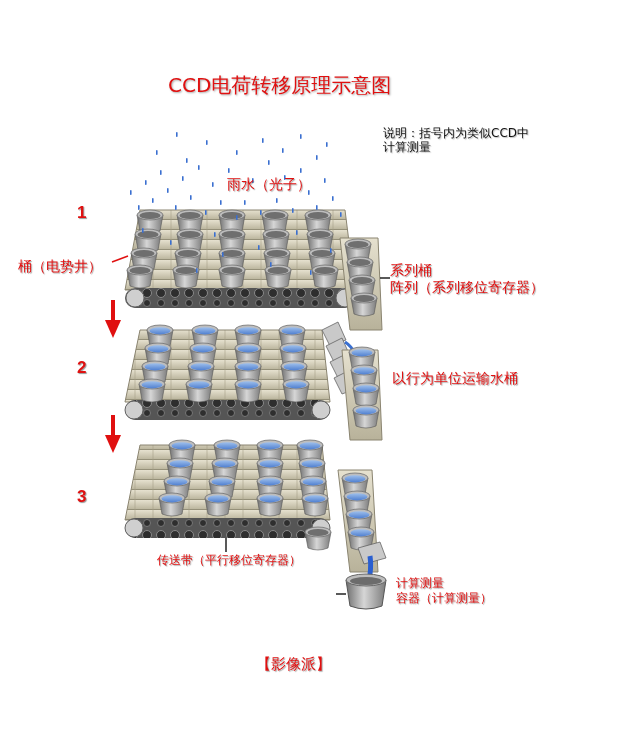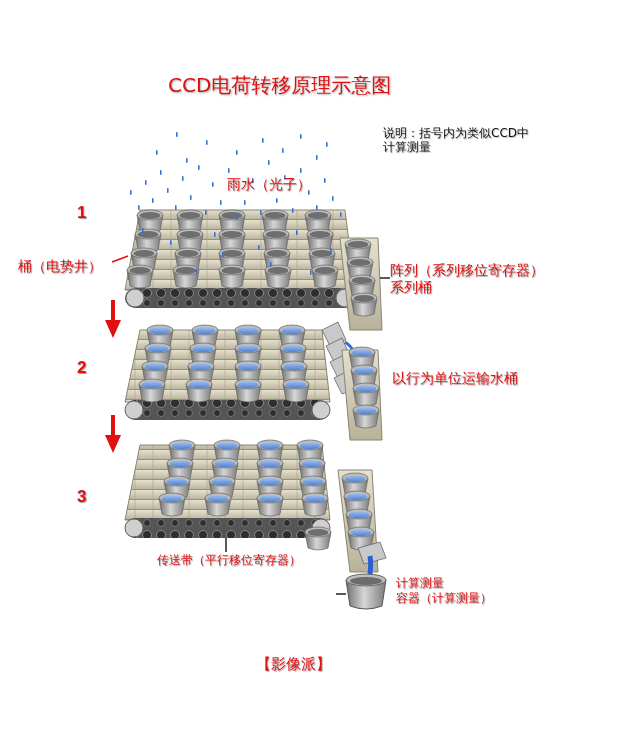--- a/index.html
+++ b/index.html
@@ -257,22 +257,22 @@
   </g>
 </svg>
 
 <div class="step-num" style="left:77px; top:203px;">1</div>
 <div class="step-num" style="left:77px; top:358px;">2</div>
 <div class="step-num" style="left:77px; top:487px;">3</div>
 
 <div class="red-label lbl-14" style="left:227px; top:176px;">雨水（光子）</div>
 <div class="red-label lbl-14" style="left:18px; top:258px;">桶（电势井）</div>
 <div class="red-label lbl-14" style="left:390px; top:262px;">
+  <div>系列桶</div>
   <div>阵列（系列移位寄存器）</div>
-  <div>系列桶</div>
 </div>
 <div class="red-label lbl-14" style="left:392px; top:370px;">以行为单位运输水桶</div>
 <div class="red-label lbl-12" style="left:157px; top:553px;text-align:center;">传送带（平行移位寄存器）</div>
 <div class="red-label lbl-12" style="left:396px; top:576px;">
   <div>计算测量</div>
   <div>容器（计算测量）</div>
 </div>
 
 <div class="red-label watermark">【影像派】</div>
 

